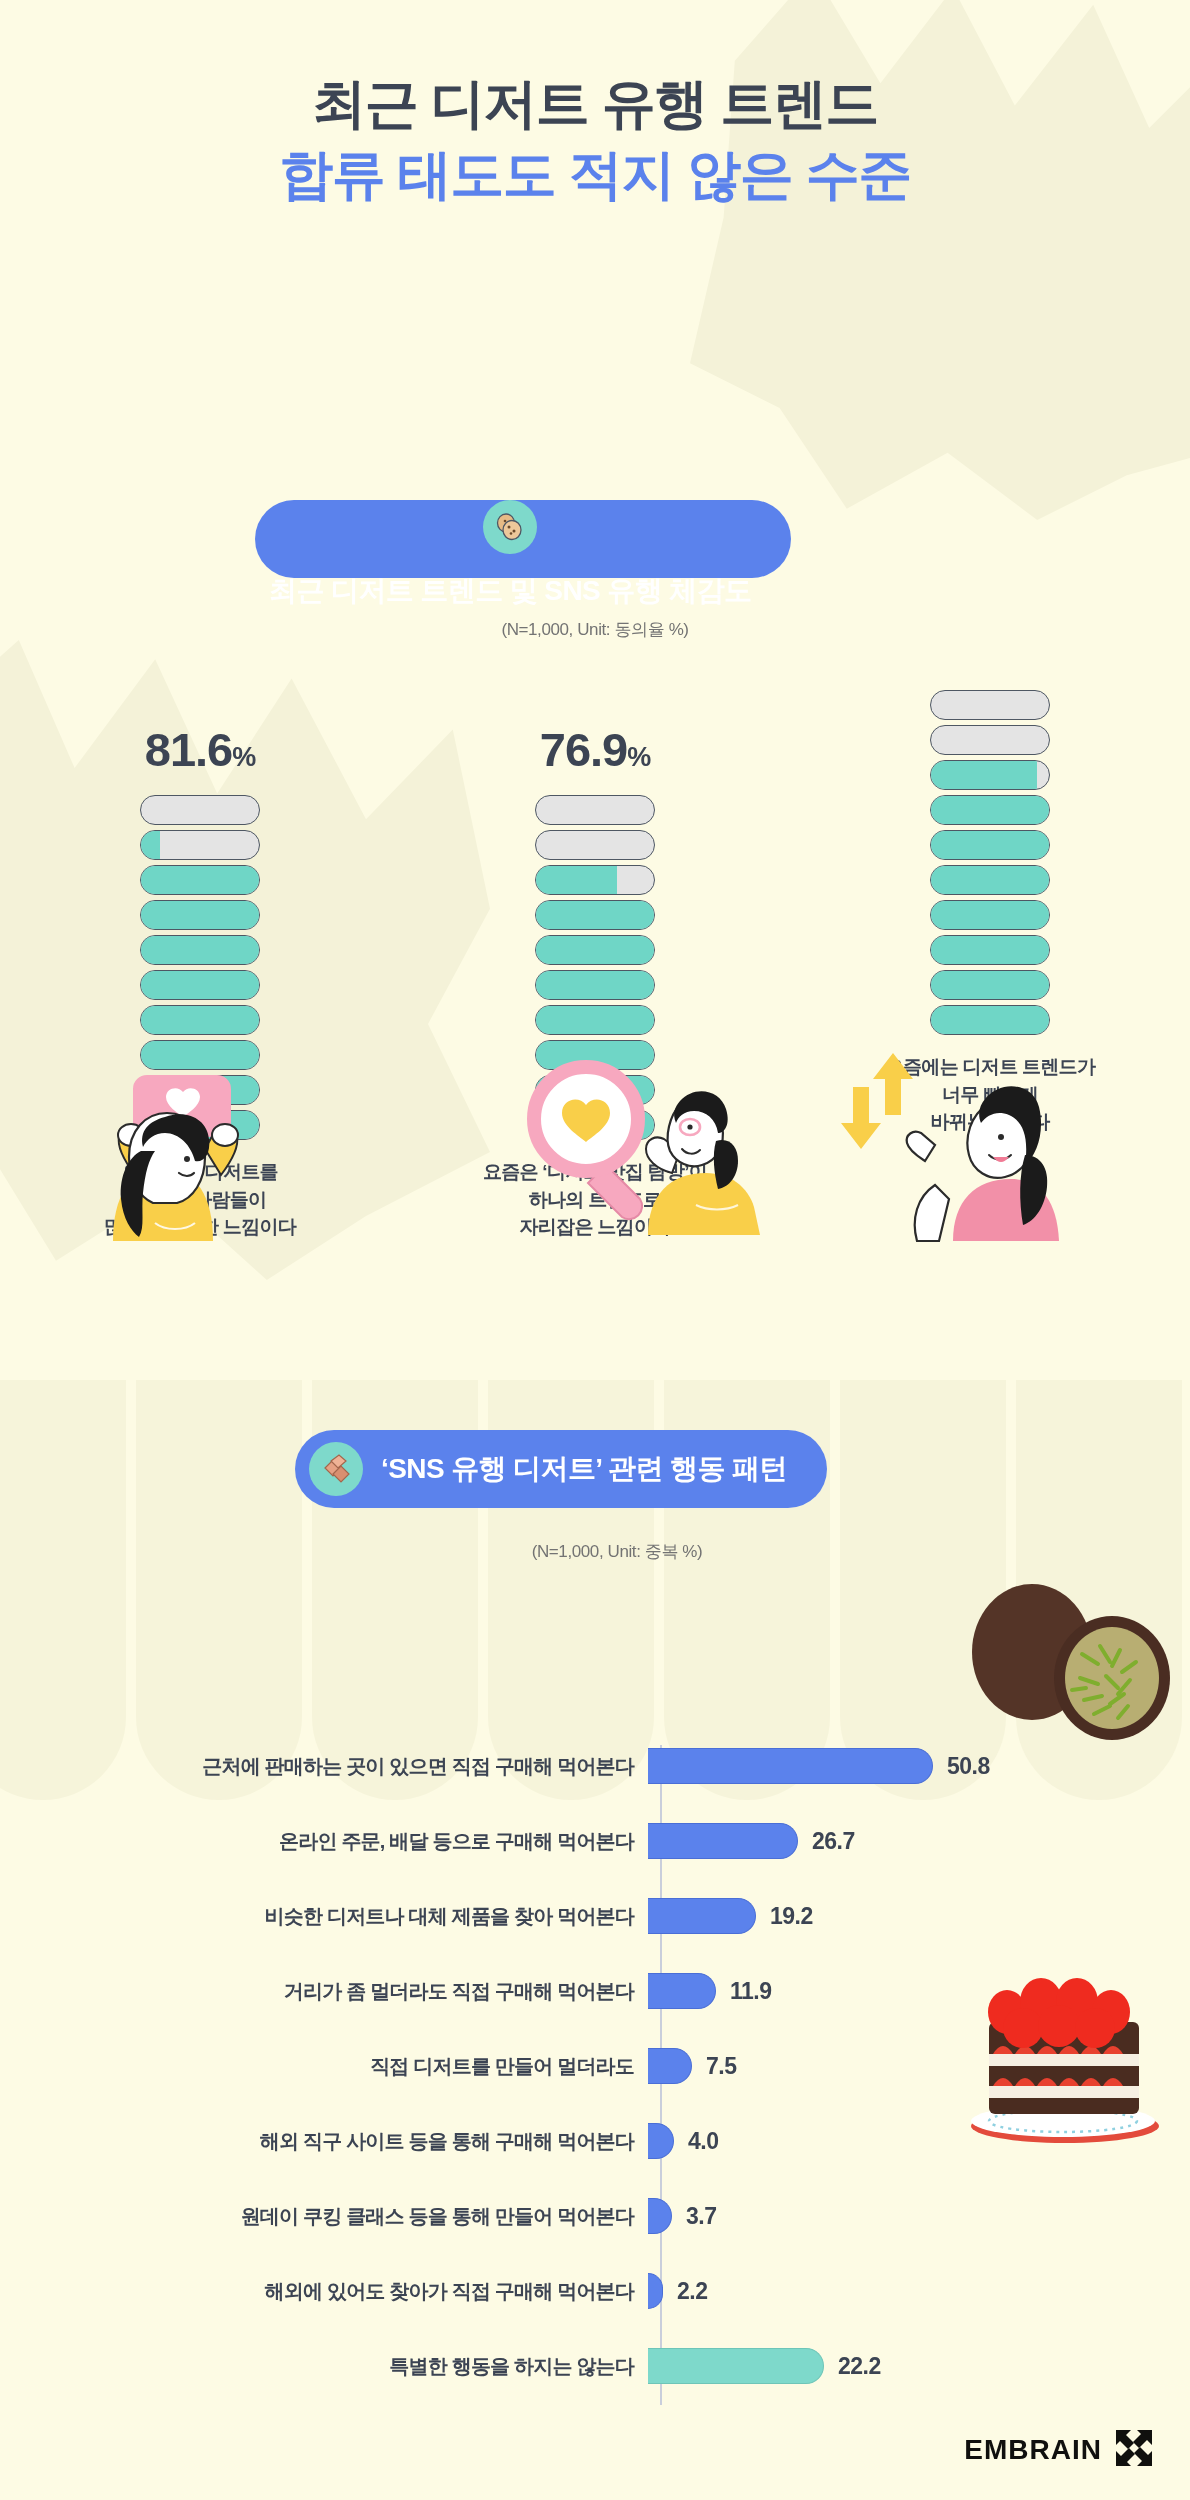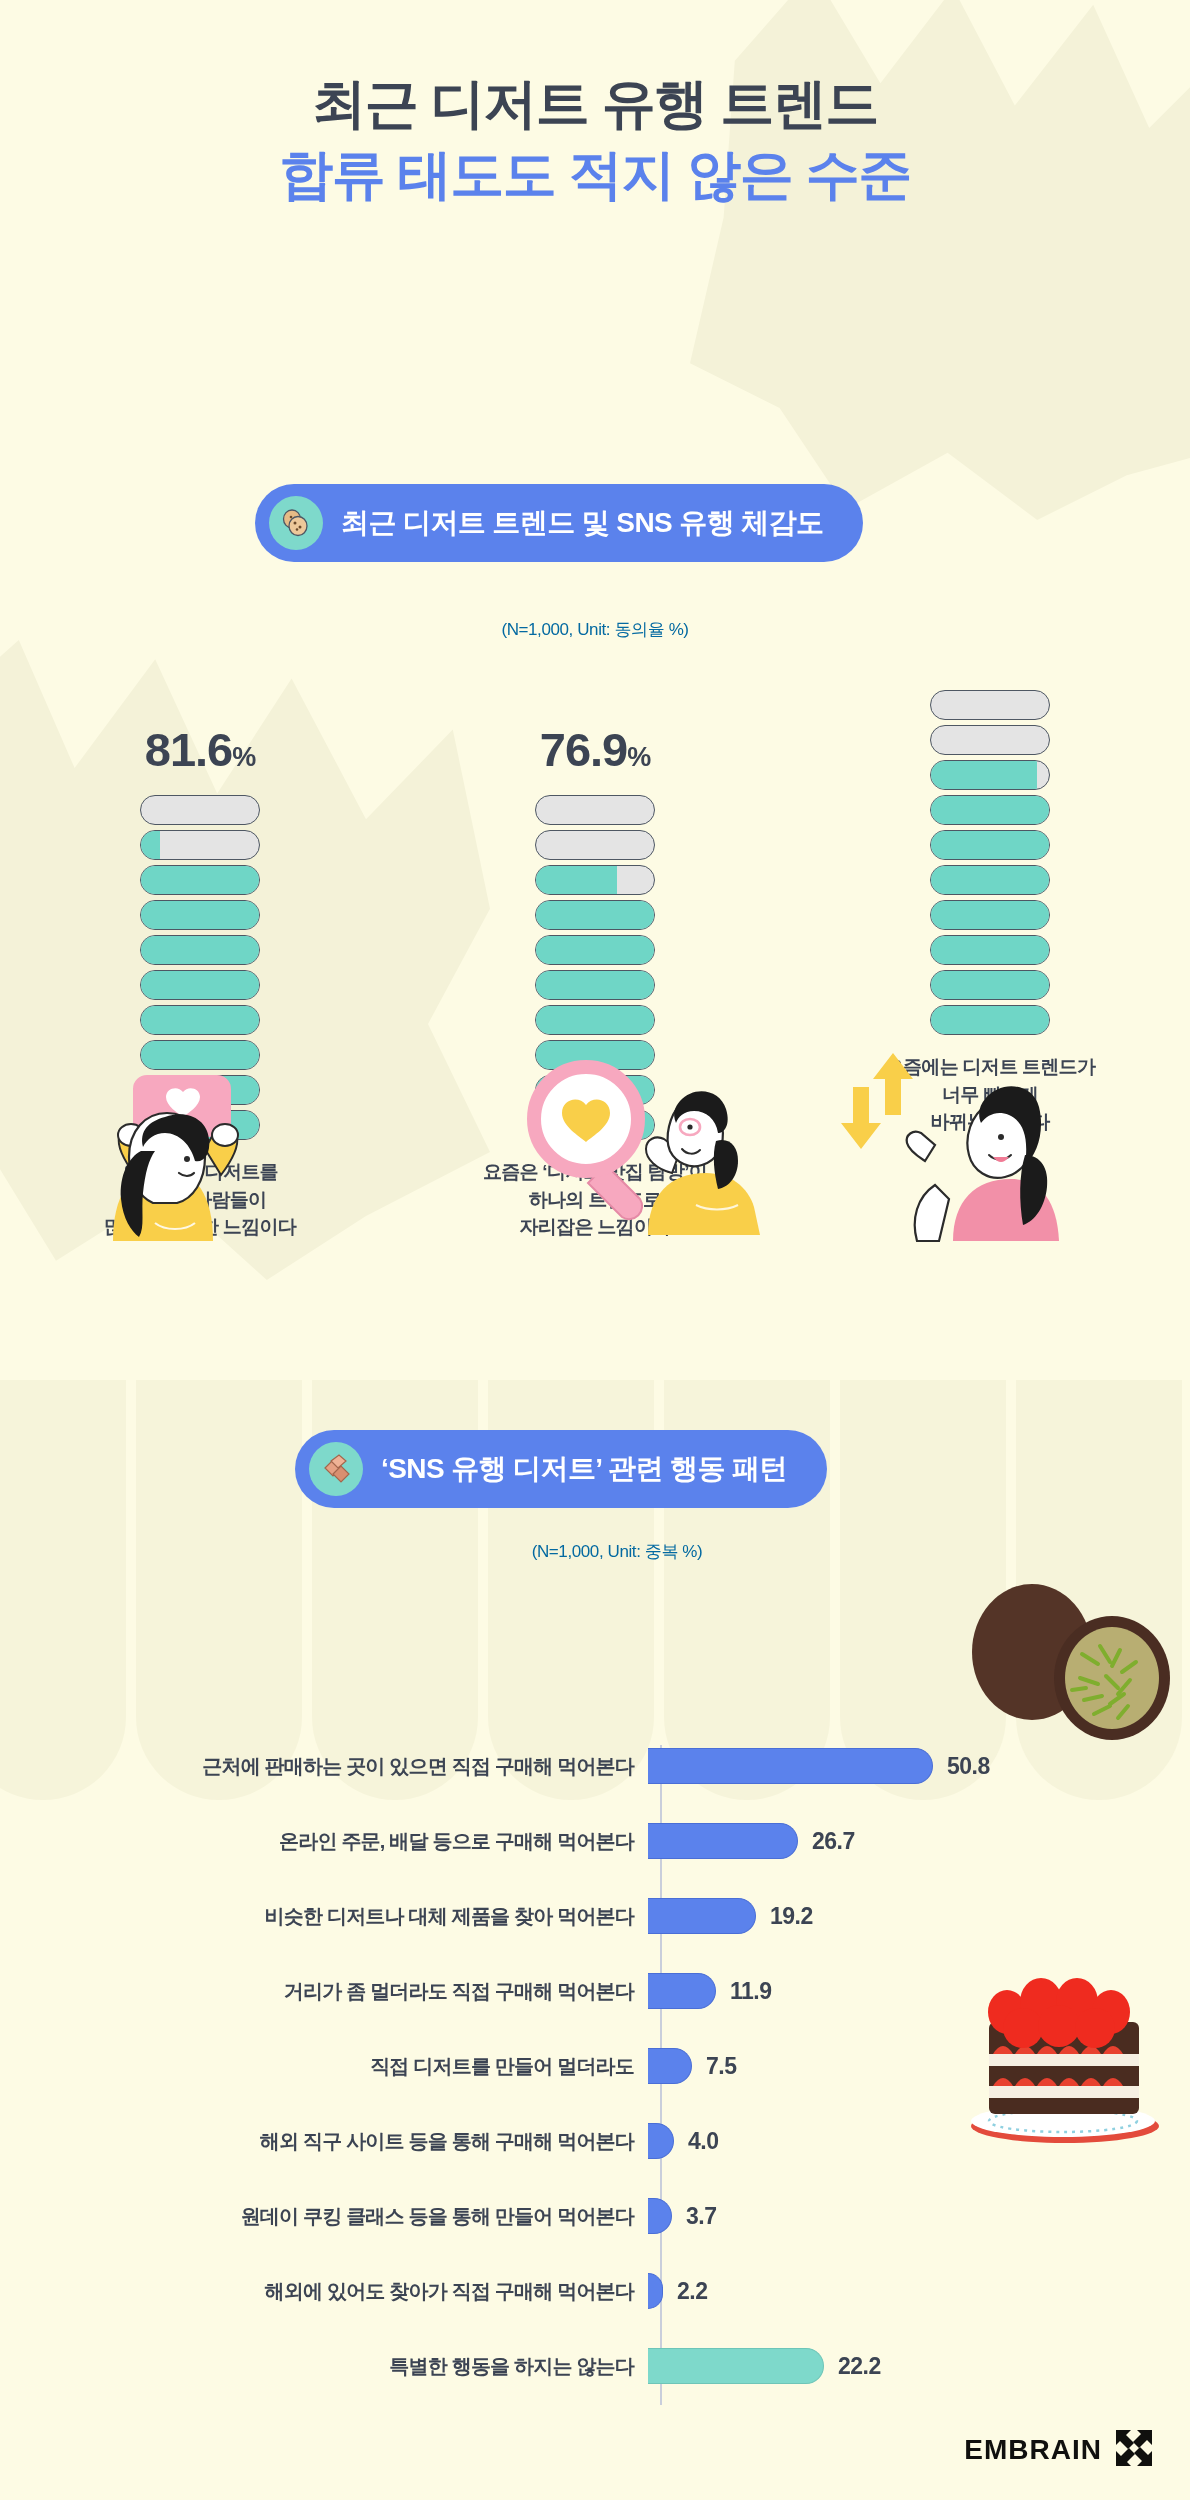--- a/index.html
+++ b/index.html
@@ -101,21 +101,21 @@
     font-size: 28px;
     font-weight: 600;
     letter-spacing: -0.6px;
     white-space: nowrap;
   }
   .sub-note {
     position: absolute;
     left: 0; right: 0;
     text-align: center;
     font-size: 17px;
-    color: #0369a1;
+    color: #737373;
     letter-spacing: -0.4px;
     z-index: 3;
   }
 
   
   .stack-group { position: absolute; top: 690px; left: 0; width: 1190px; height: 700px; z-index: 2; }
   .stack-col { position: absolute; top: 0; width: 330px; text-align: center; }
   .stack-pct {
     font-size: 47px;
     font-weight: 700;
@@ -243,21 +243,21 @@
       <div class="scallop" style="left:840px"></div>
       <div class="scallop" style="left:1016px"></div>
     </div>
   </div>
 
   <div class="title-block">
     <div class="title-line">최근 디저트 유행 트렌드</div>
     <div class="title-line title-accent">합류 태도도 적지 않은 수준</div>
   </div>
 
-  <div class="section-pill" style="top:484px; left:255px;">
+  <div class="section-pill" style="top:500px; left:255px;flex-direction:column;">
     <span class="pill-icon-circle">
       <svg width="34" height="34" viewBox="0 0 34 34" aria-hidden="true">
         <ellipse cx="13" cy="13" rx="8.5" ry="9" fill="#e6bb86" stroke="#4e5763" stroke-width="1.3"></ellipse>
         <ellipse cx="19" cy="20" rx="9" ry="9.5" fill="#edc89a" stroke="#4e5763" stroke-width="1.3"></ellipse>
         <circle cx="16" cy="17" r="1.5" fill="#6b4a2b"></circle>
         <circle cx="21" cy="21" r="1.5" fill="#6b4a2b"></circle>
         <circle cx="18" cy="23.5" r="1.3" fill="#6b4a2b"></circle>
         <circle cx="12" cy="11" r="1.3" fill="#6b4a2b"></circle>
       </svg>
     </span>

